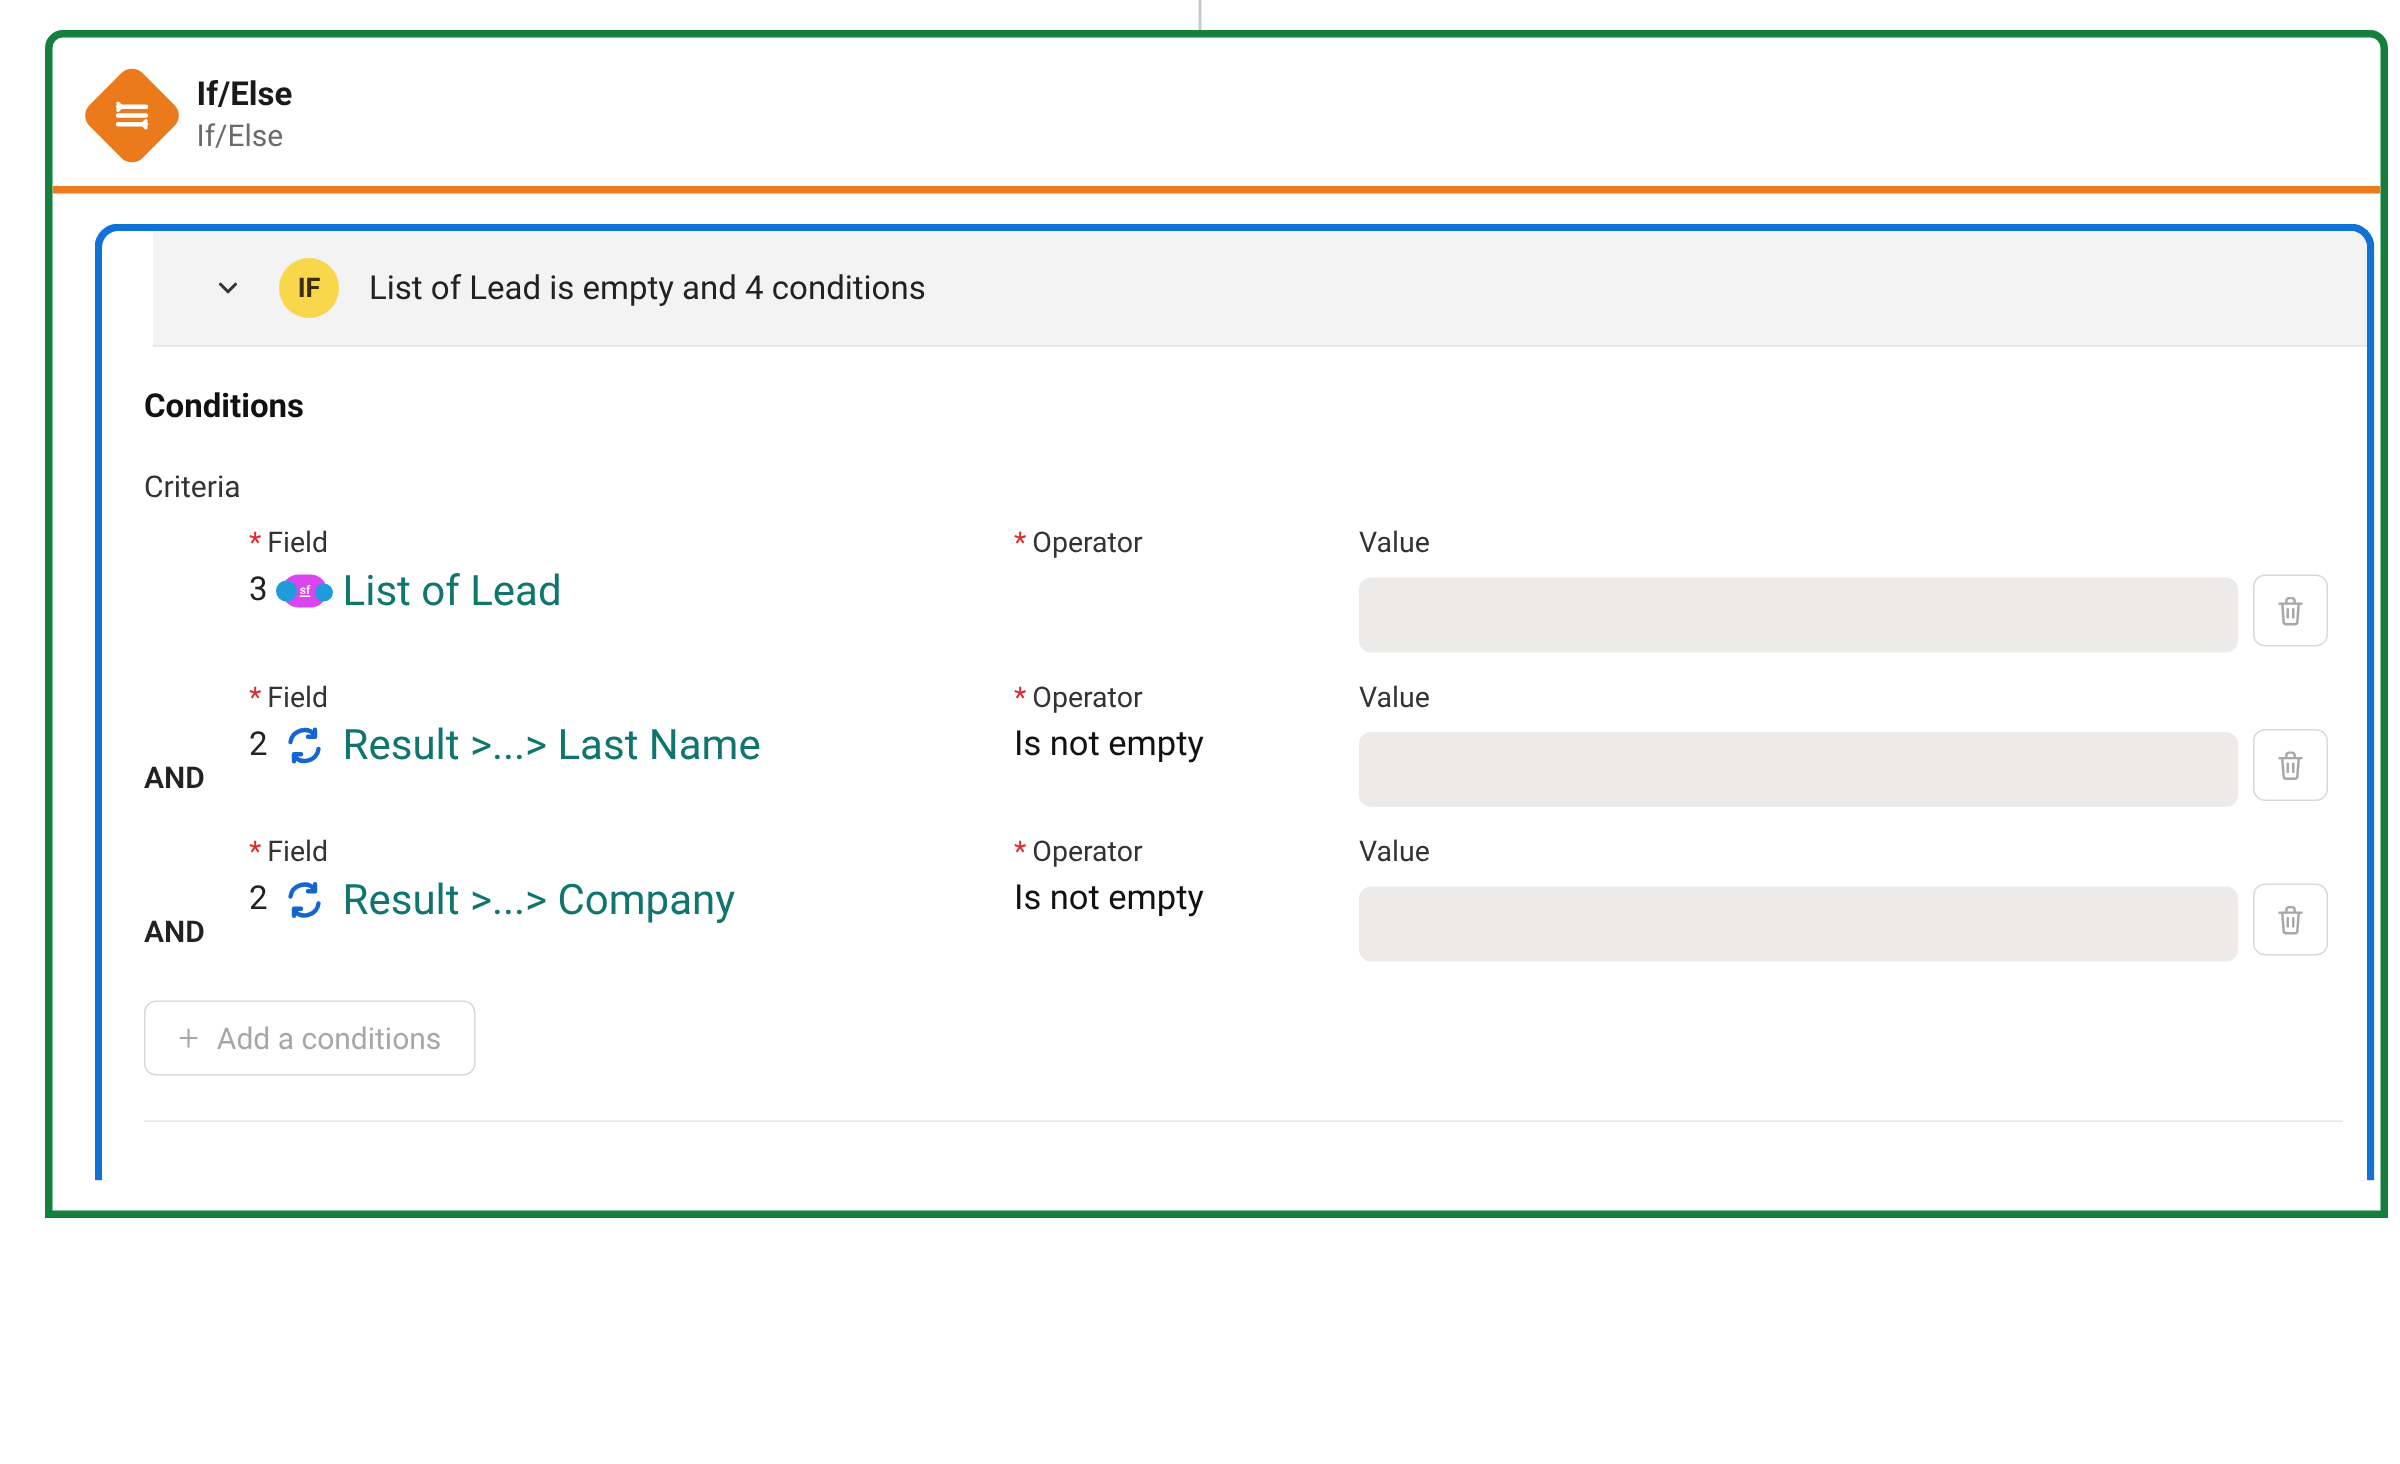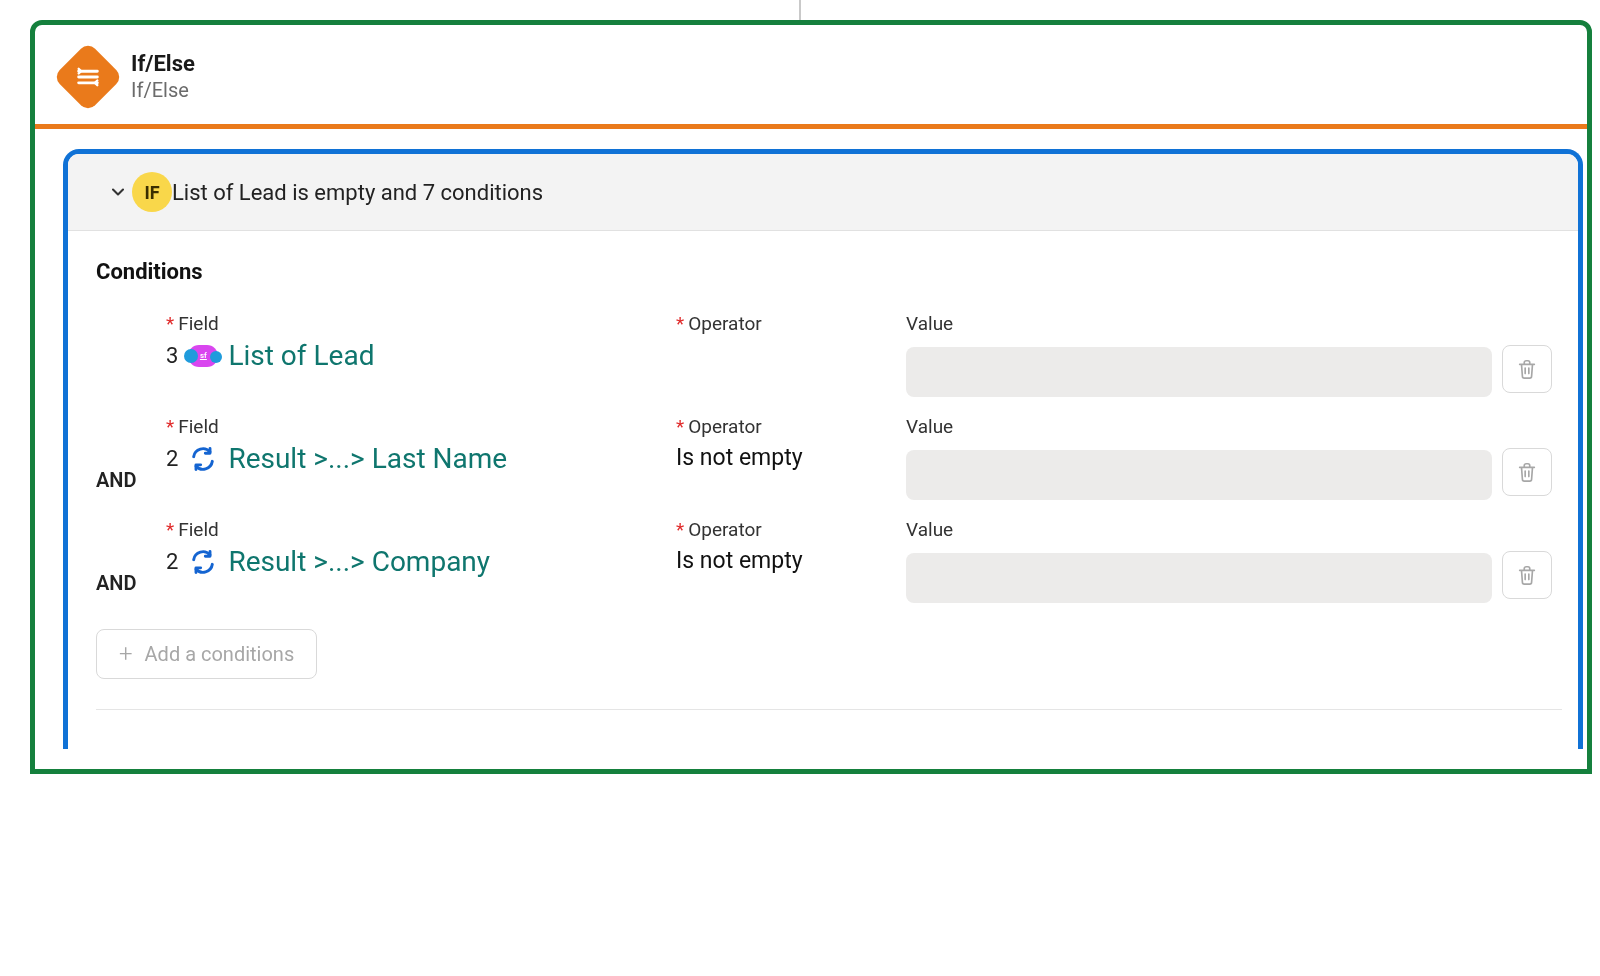--- a/index.html
+++ b/index.html
@@ -39,22 +39,23 @@
     border: 5px solid #1072d6;
     border-radius: 16px 16px 0 0;
     border-bottom: none;
     overflow: hidden;
   }
 
   
   .summary-bar {
     background: #f3f3f3;
     border-bottom: 1px solid #e1e1e1;
-    display: flex; align-items: center; 
+    display: flex; align-items: center; gap: 20px;
     padding: 18px 36px;
+    margin-left: 34px;
   }
   .chevron { width: 28px; height: 28px; display:flex; align-items:center; justify-content:center; cursor:pointer; }
   .chevron svg{ stroke:#333; }
   .if-pill {
     background: #f9d74a;
     color: #3a2e00;
     font-weight: 700;
     font-size: 18px;
     padding: 8px 14px;
     border-radius: 50%;
@@ -147,25 +148,26 @@
   <div class="inner-wrap">
     <div class="blue-panel">
 
       <div class="summary-bar">
         <div class="chevron">
           <svg width="20" height="20" viewBox="0 0 24 24" fill="none">
               <path d="M6 9l6 6 6-6" stroke-width="2.5" stroke-linecap="round" stroke-linejoin="round"></path>
             </svg>
         </div>
         <div class="if-pill">IF</div>
-        <div class="summary-text">List of Lead is empty and 7 conditions</div>
+        <div class="summary-text">List of Lead is empty and 4 conditions</div>
       </div>
 
       <div class="panel-body">
         <div class="conditions-title">Conditions</div>
+        <div class="criteria-label">Criteria</div>
 
         <div class="rows" id="rows-container">
             <div class="cond-row">
               <div class="and-cell"></div>
               <div class="cell">
                 <div class="cell-label"><span class="req-star">*</span>Field</div>
                 <div class="field-value">
                   <span class="step-num">3</span>
                   <span class="sf-cloud">
                     <span>sf</span>

